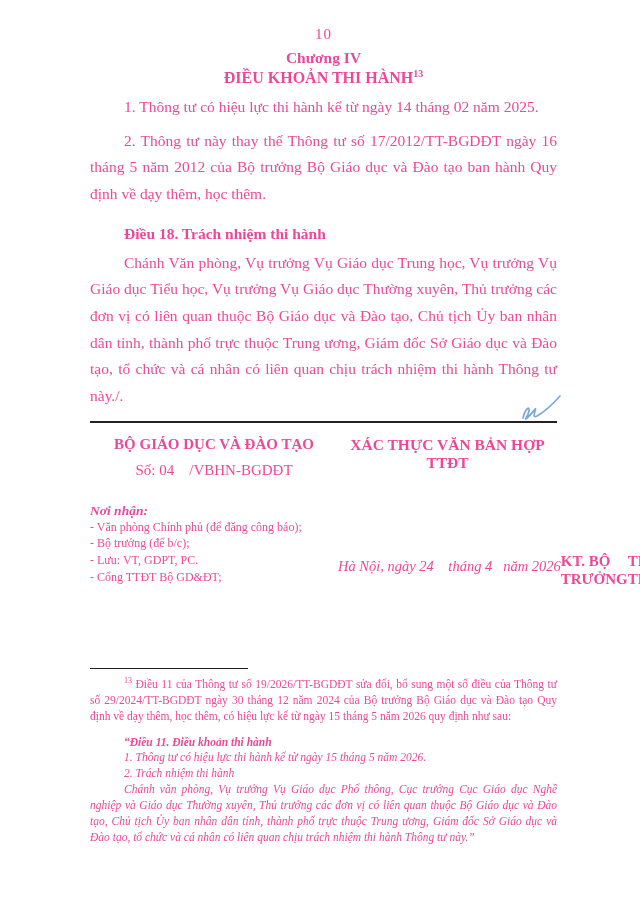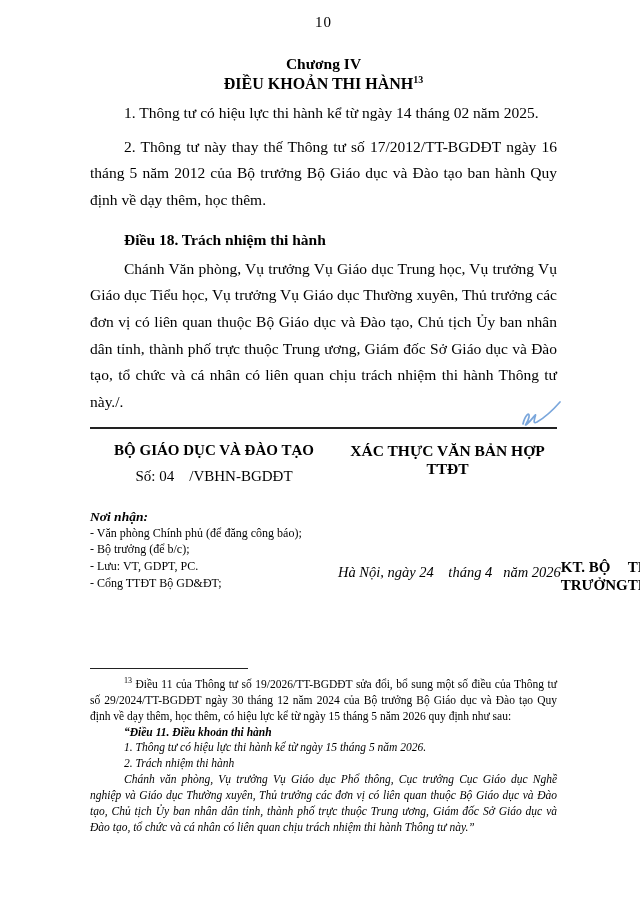--- a/index.html
+++ b/index.html
@@ -1,26 +1,26 @@
 <!DOCTYPE html>
 <html><head>
 <meta charset="utf-8">
 <style>
   html,body{margin:0;padding:0;background:#ffffff;}
   .page{
     position:relative; width:640px; height:905px; overflow:hidden;
-    background:#ffffff; color:#000000;
+    background:#ffffff; color:#ec4899;
     font-family:"Liberation Serif", serif;
     font-size:15.5px; box-sizing:border-box;
-    padding:14px 83px 0 90px;
+    padding:26px 83px 0 90px;
   }
   .center{text-align:center;}
   .bold{font-weight:bold;}
   .pagenum{font-size:15px; letter-spacing:1px;}
-  .chapter-label{margin-top:24px; font-size:15.5px;}
+  .chapter-label{margin-top:6px; font-size:15.5px;}
   .chapter-title{margin-top:2px; font-size:16px;}
   sup.ref{font-size:10px; vertical-align:super; line-height:0;}
   .art-heading{margin-top:17px; padding-left:34px; font-weight:bold;}
   .para{margin:7px 0 0 0; text-indent:34px; text-align:justify; line-height:1.72;}
   .para-wrap{position:relative;}
   .paraph-svg{position:absolute; right:-6px; bottom:-16px;}
   .main-sep{margin-top:11px; border:none; border-top:2.6px solid #222; height:0;}
   .hdr-row{display:flex; margin-top:13px;}
   .hdr-left{width:248px; flex:none;}
   .hdr-right{flex:1; text-align:center;}
@@ -37,21 +37,21 @@
   .seal-zone{position:relative; width:100%; height:128px;}
   .seal-svg{position:absolute; left:-12px; top:-4px; z-index:1;}
   .signature-svg{position:absolute; left:72px; top:2px; z-index:2;}
   .signer-name{position:absolute; left:0; right:4px; top:98px; 
     font-weight:bold; font-size:15.5px; z-index:3;}
   .footnote{position:absolute; left:90px; right:83px; top:668px;}
   .fn-sep{width:158px; border:none; border-top:1.4px solid #222; margin:0 0 8px 0; height:0;}
   .fn-text{font-size:11.5px; line-height:1.38; text-align:justify;}
   .fn-intro{text-indent:34px;}
   .fn-sup{font-size:8px; vertical-align:super; line-height:0;}
-  .fn-quote-heading{font-style:italic; font-weight:bold; padding-left:34px; margin-top:0;}
+  .fn-quote-heading{font-style:italic; font-weight:bold; padding-left:34px; margin-top:10px;}
   .fn-item{font-style:italic; padding-left:34px;}
   .fn-body{font-style:italic; text-indent:34px; margin-top:0;}
 </style>
 </head>
 <body>
 
 <div class="page">
 
   <div class="center pagenum">10</div>
 

